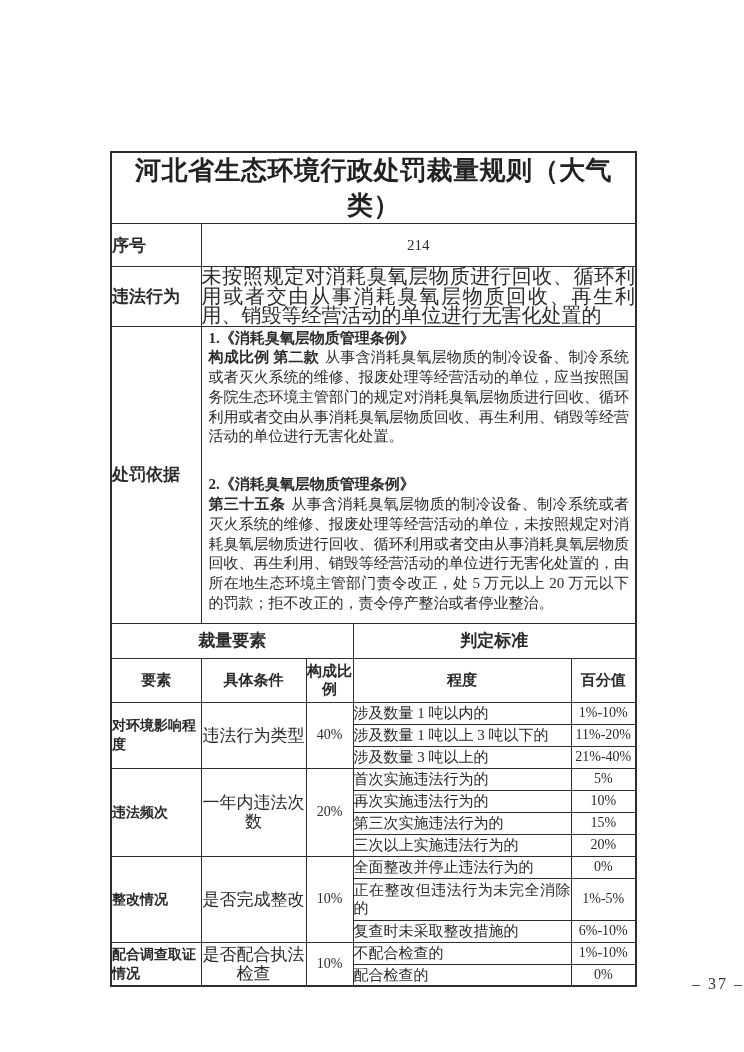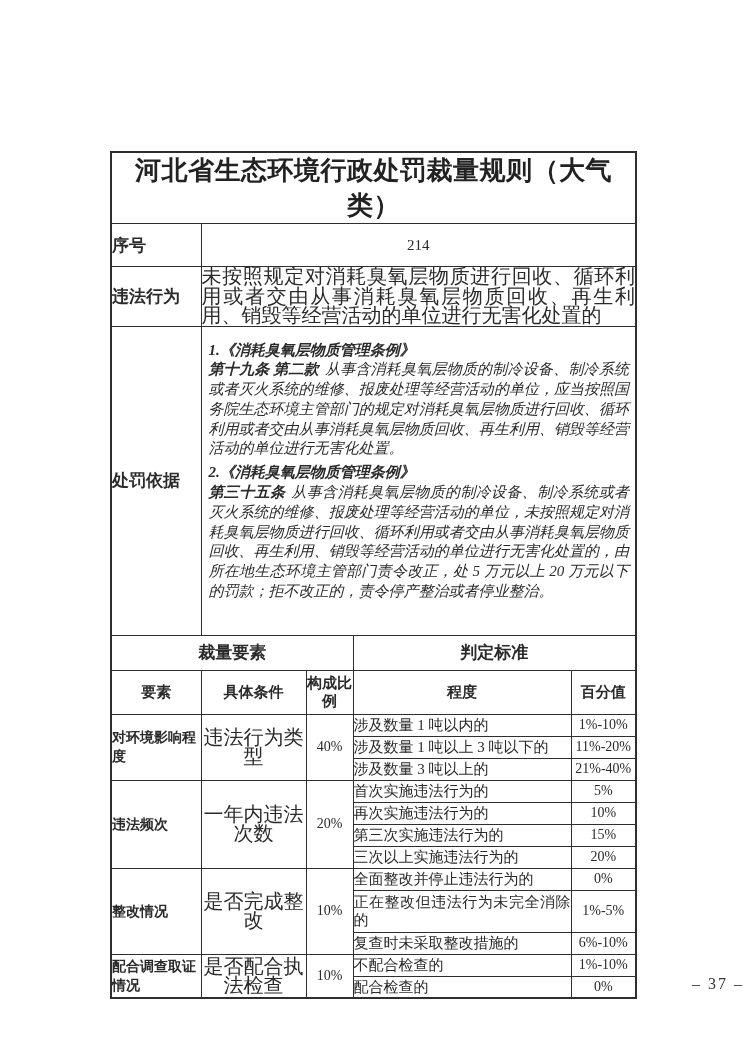--- a/index.html
+++ b/index.html
@@ -54,26 +54,25 @@
     line-height:19.5px;
     text-align:justify;
     padding:2px 6px 2px 7px;
     vertical-align:middle;
   }
   .basis-row td.basis-cell{
     vertical-align:top;
     font-size:15px;
     line-height:19.8px;
     text-align:justify;
-    padding:14px 6px 3px 7px;
+    padding:2px 6px 3px 7px;
     height:291px;
-    font-style:italic;
   }
   .basis-item{margin:0;}
-  .basis-item.second{margin-top:4px;}
+  .basis-item.second{margin-top:28px;}
   .basis-heading{display:block;font-weight:bold;}
   .basis-article{font-weight:bold;margin-right:6px;}
 
   .group-header-row td{
     height:34px;
     text-align:center;
     font-weight:bold;
     font-size:17px;
   }
   .col-header-row td{
@@ -85,21 +84,21 @@
   }
   .el-cell{
     text-align:left;
     font-weight:bold;
     font-size:14px;
     line-height:19px;
     padding:0 3px;
   }
   .cond-cell{
     text-align:center;
-    font-size:20px;
+    font-size:17px;
     line-height:19px;
     padding:0 4px;
   }
   .ratio-cell{
     text-align:center;
     font-size:14px;
   }
   .deg-cell{
     font-size:15px;
     line-height:18px;
@@ -148,21 +147,21 @@
   <tr class="violation-row">
     <td class="label-cell">违法行为</td>
     <td colspan="4" class="body-text">未按照规定对消耗臭氧层物质进行回收、循环利用或者交由从事消耗臭氧层物质回收、再生利用、销毁等经营活动的单位进行无害化处置的</td>
   </tr>
 
   <tr class="basis-row">
     <td class="label-cell">处罚依据</td>
     <td colspan="4" class="basis-cell">
       <p class="basis-item">
         <span class="basis-heading">1.《消耗臭氧层物质管理条例》</span>
-        <span class="basis-article">第十九条 第二款</span><span>从事含消耗臭氧层物质的制冷设备、制冷系统或者灭火系统的维修、报废处理等经营活动的单位，应当按照国务院生态环境主管部门的规定对消耗臭氧层物质进行回收、循环利用或者交由从事消耗臭氧层物质回收、再生利用、销毁等经营活动的单位进行无害化处置。</span>
+        <span class="basis-article">构成比例 第二款</span><span>从事含消耗臭氧层物质的制冷设备、制冷系统或者灭火系统的维修、报废处理等经营活动的单位，应当按照国务院生态环境主管部门的规定对消耗臭氧层物质进行回收、循环利用或者交由从事消耗臭氧层物质回收、再生利用、销毁等经营活动的单位进行无害化处置。</span>
       </p>
       <p class="basis-item second">
         <span class="basis-heading">2.《消耗臭氧层物质管理条例》</span>
         <span class="basis-article">第三十五条</span><span>从事含消耗臭氧层物质的制冷设备、制冷系统或者灭火系统的维修、报废处理等经营活动的单位，未按照规定对消耗臭氧层物质进行回收、循环利用或者交由从事消耗臭氧层物质回收、再生利用、销毁等经营活动的单位进行无害化处置的，由所在地生态环境主管部门责令改正，处 5 万元以上 20 万元以下的罚款；拒不改正的，责令停产整治或者停业整治。</span>
       </p>
     </td>
   </tr>
 
   <tr class="group-header-row">
     <td colspan="3">裁量要素</td>

